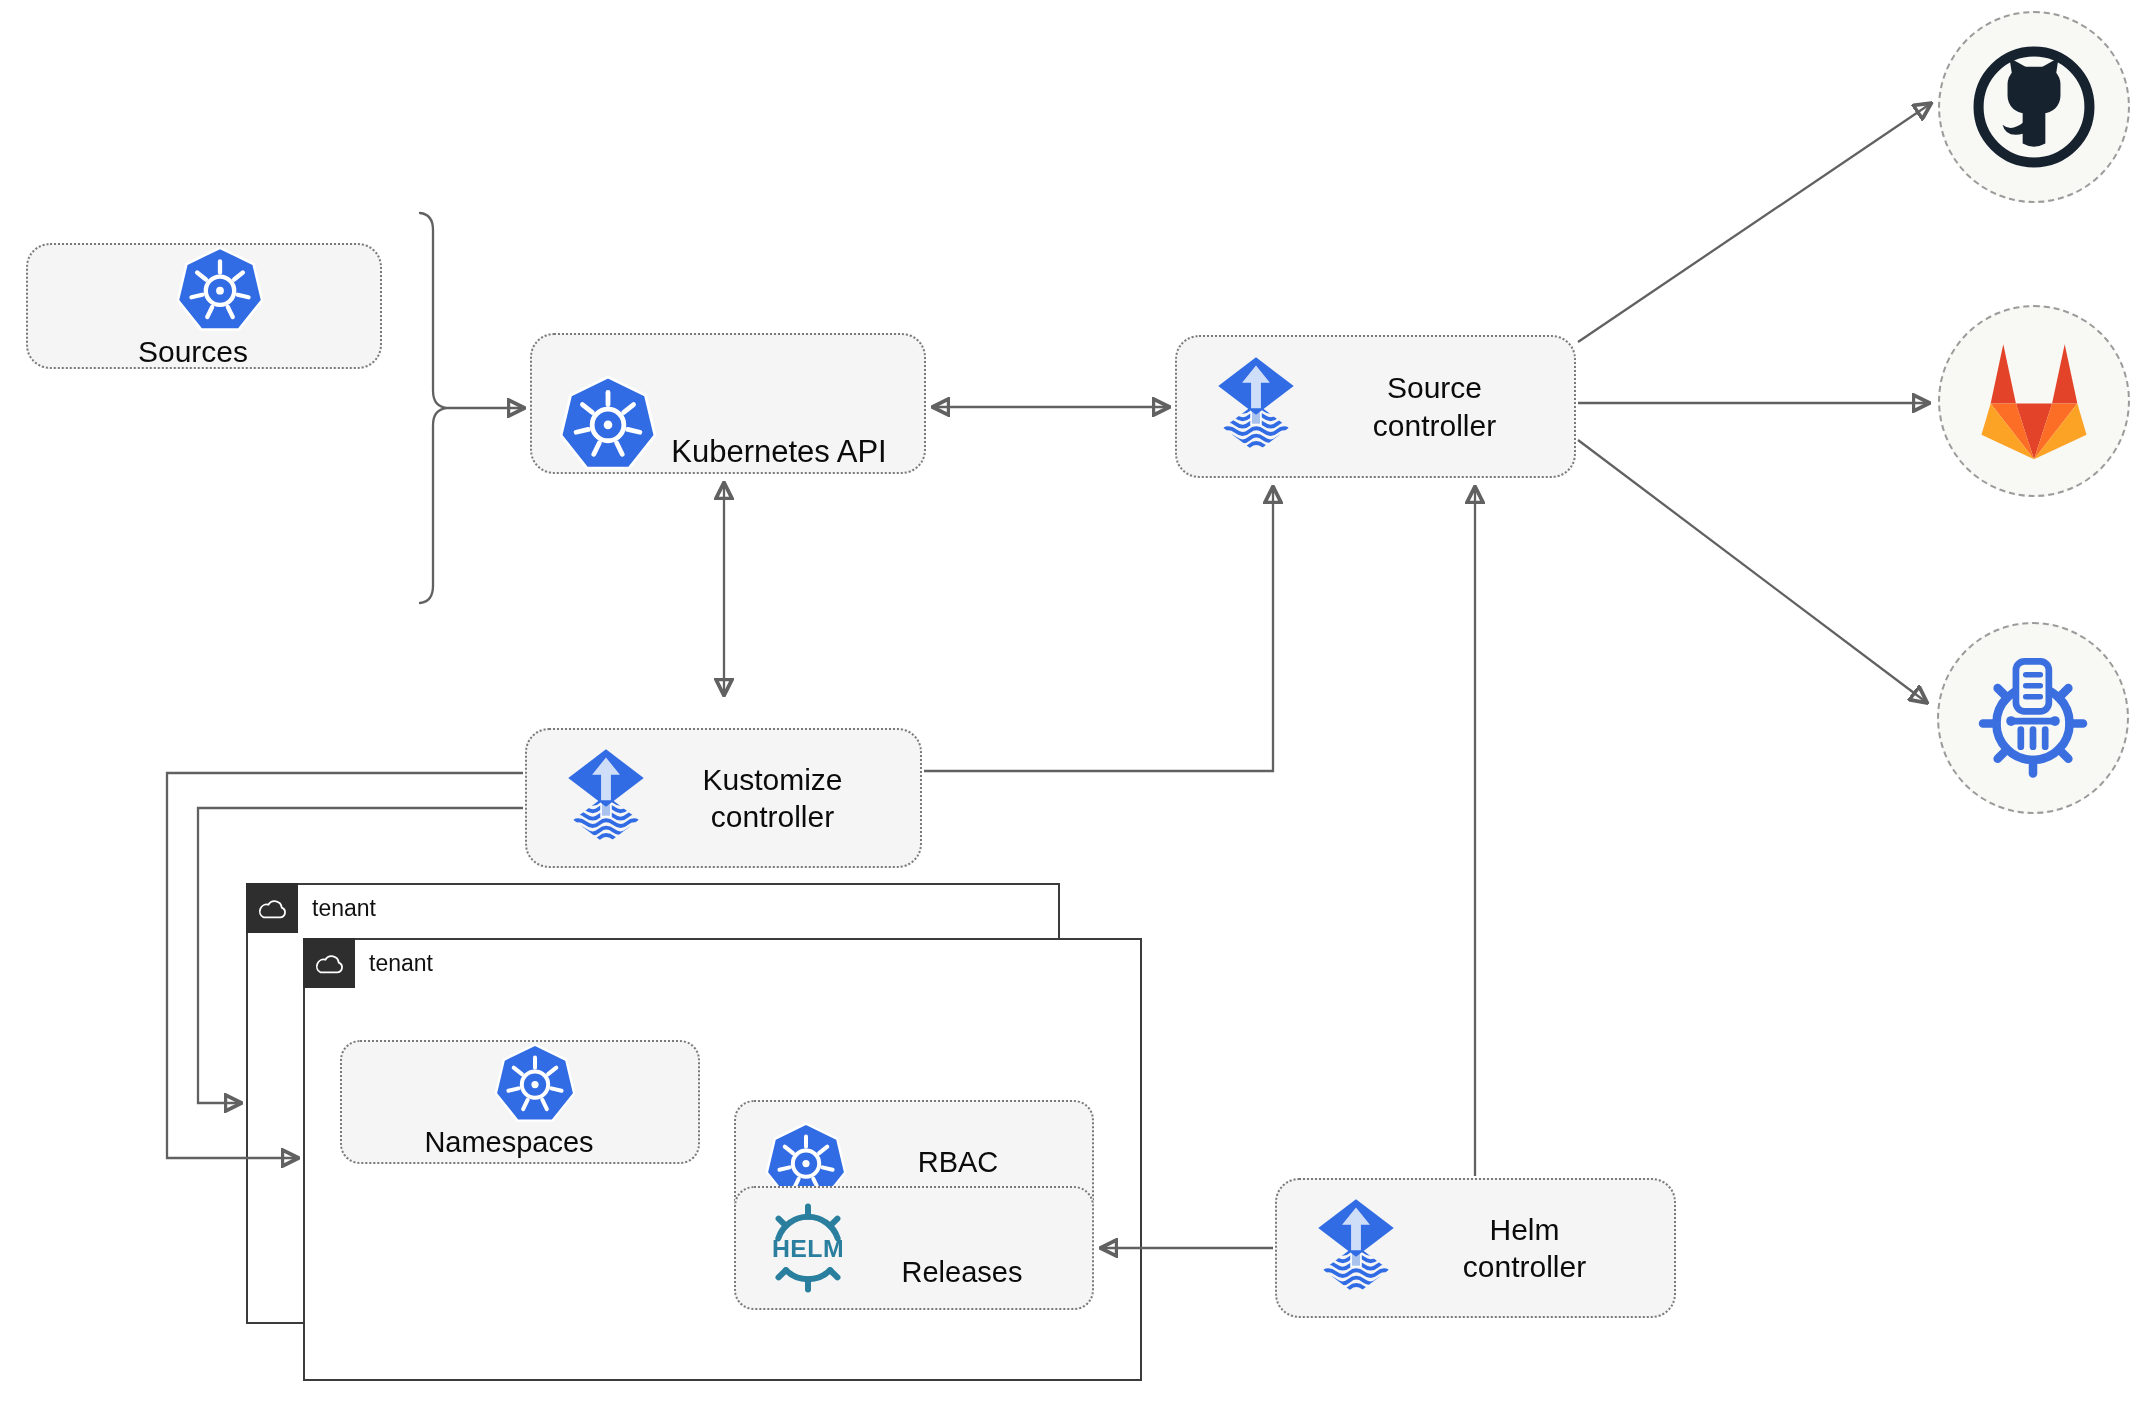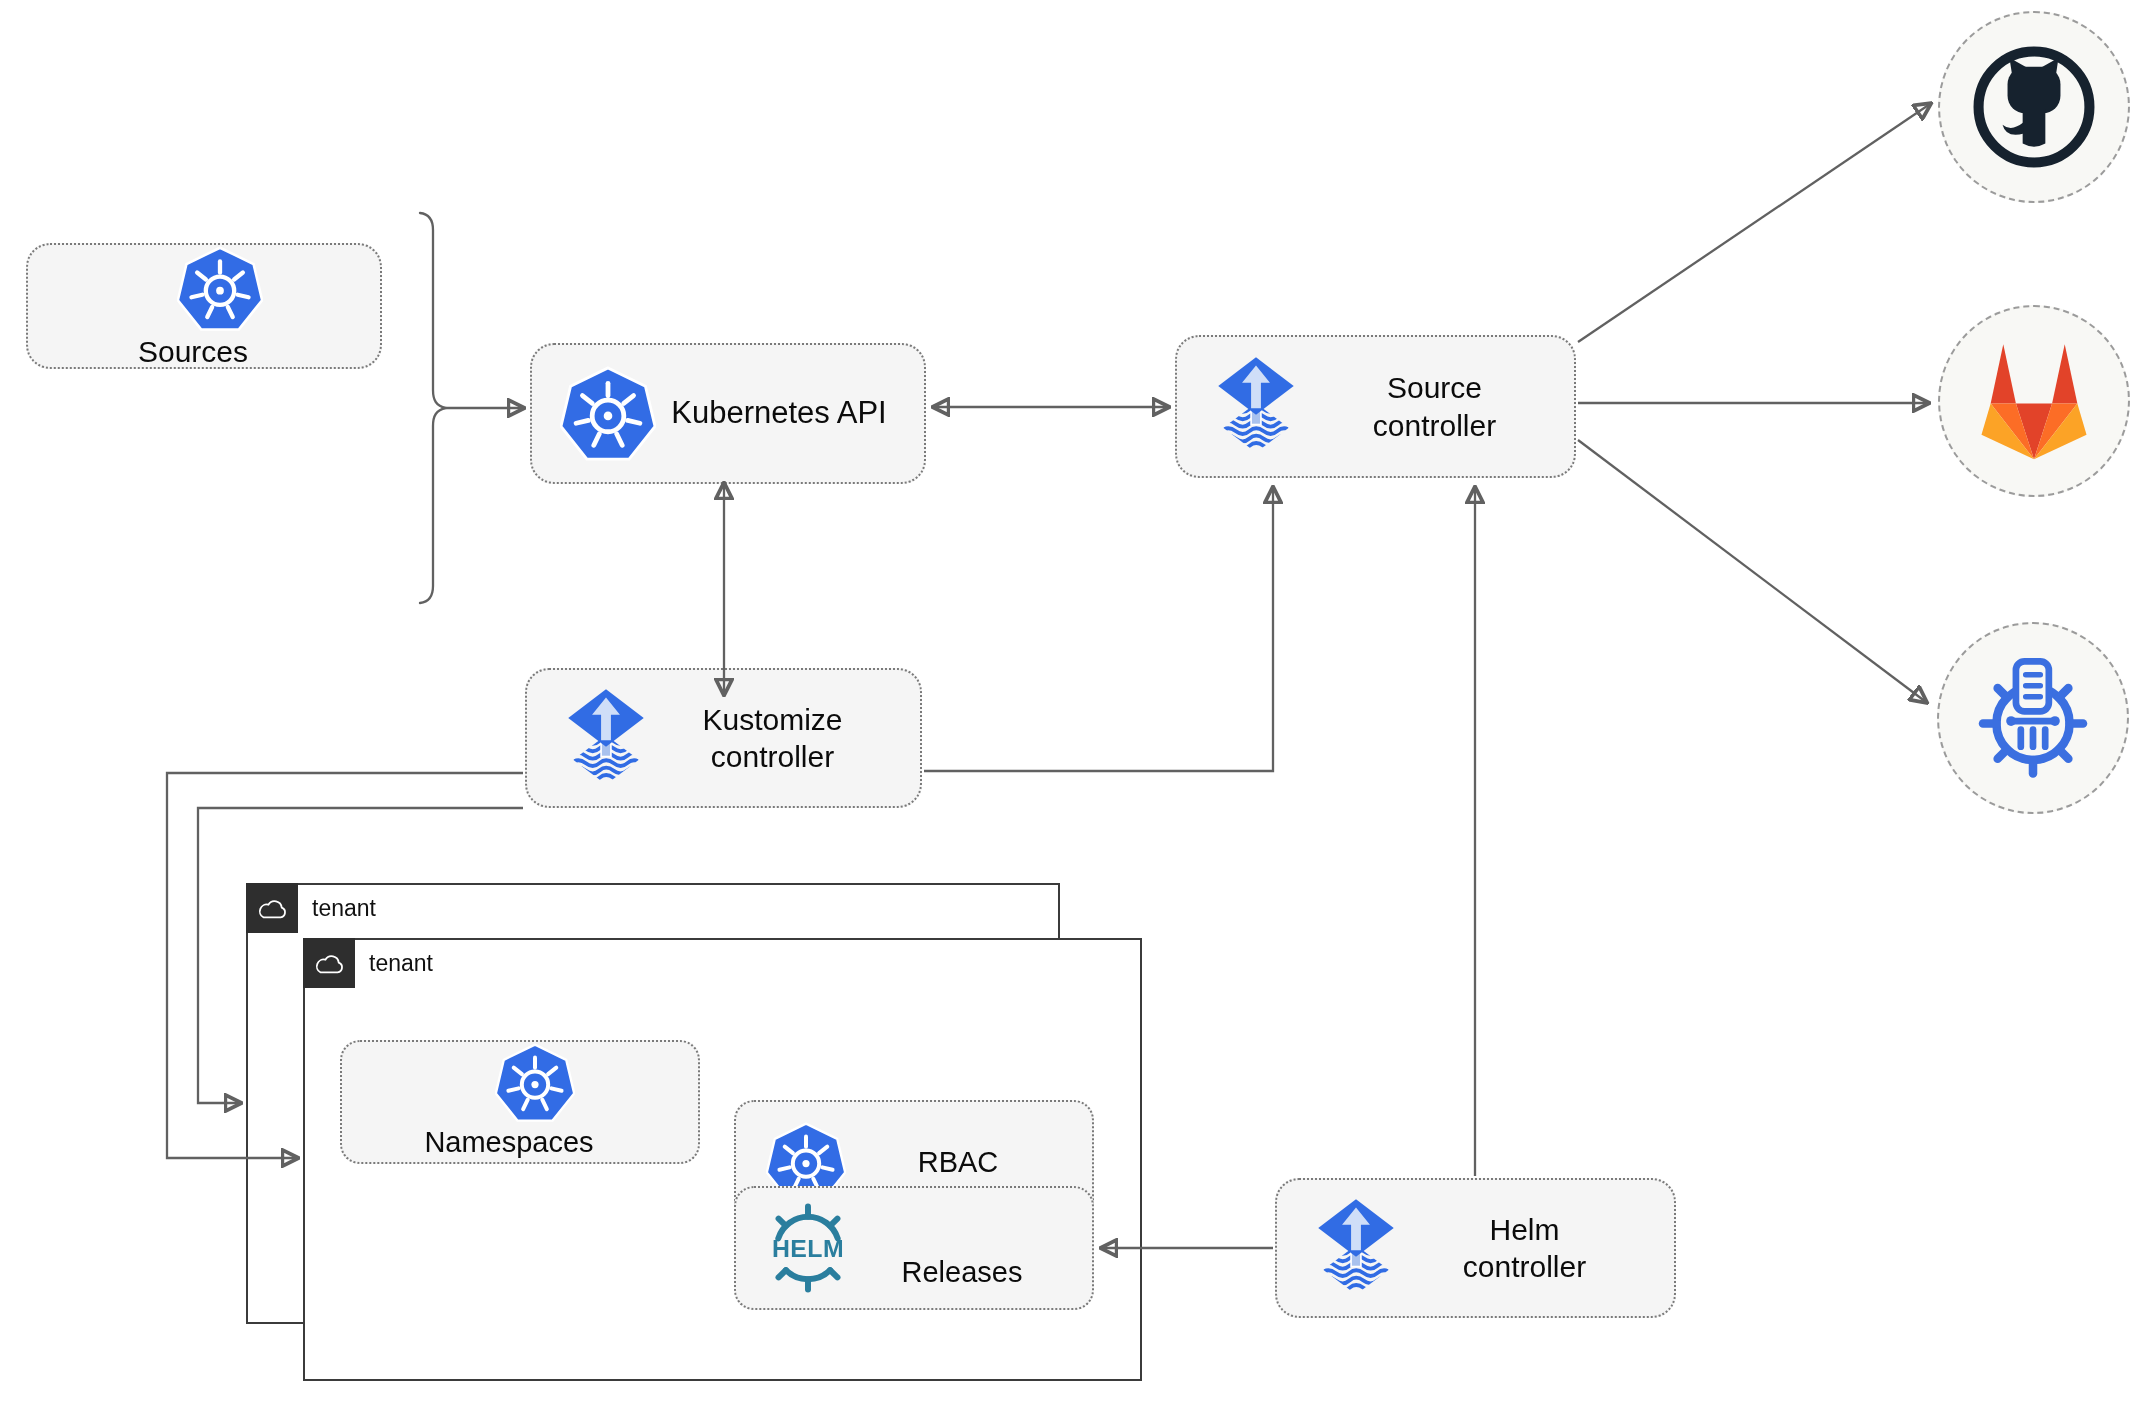--- a/index.html
+++ b/index.html
@@ -158,36 +158,36 @@
   </div>
 
   <div class="node" style="left:26px;top:243px;width:356px;height:126px;flex-direction:column;">
     <svg class="ic" style="width:86px;height:88px;margin-left:32px;">
         <use href="#kubernetes-icon"></use>
       </svg>
     <div class="label">Sources</div>
   </div>
 
 
-  <div class="node" style="left:530px;top:343px;width:396px;height:141px;">
+  <div class="node" style="left:530px;top:333px;width:396px;height:141px;align-items:flex-end;">
     <svg class="ic" style="width:96px;height:98px;margin-left:28px;">
         <use href="#kubernetes-icon"></use>
       </svg>
     <div class="label" style="font-size:31px;">Kubernetes API</div>
   </div>
 
   <div class="node" style="left:1175px;top:335px;width:401px;height:143px;gap:20px;">
     <svg class="ic" style="width:82px;height:99px;margin-left:38px;">
         <use href="#flux-icon"></use>
       </svg>
     <div class="label">Source
 controller</div>
   </div>
 
-  <div class="node" style="left:525px;top:668px;width:397px;height:140px;justify-content:space-between;">
+  <div class="node" style="left:525px;top:728px;width:397px;height:140px;justify-content:space-between;">
     <svg class="ic" style="width:82px;height:99px;margin-left:38px;">
         <use href="#flux-icon"></use>
       </svg>
     <div class="label">Kustomize
 controller</div>
   </div>
 
   <div class="node" style="left:1275px;top:1178px;width:401px;height:140px;">
     <svg class="ic" style="width:82px;height:99px;margin-left:38px;">
         <use href="#flux-icon"></use>

